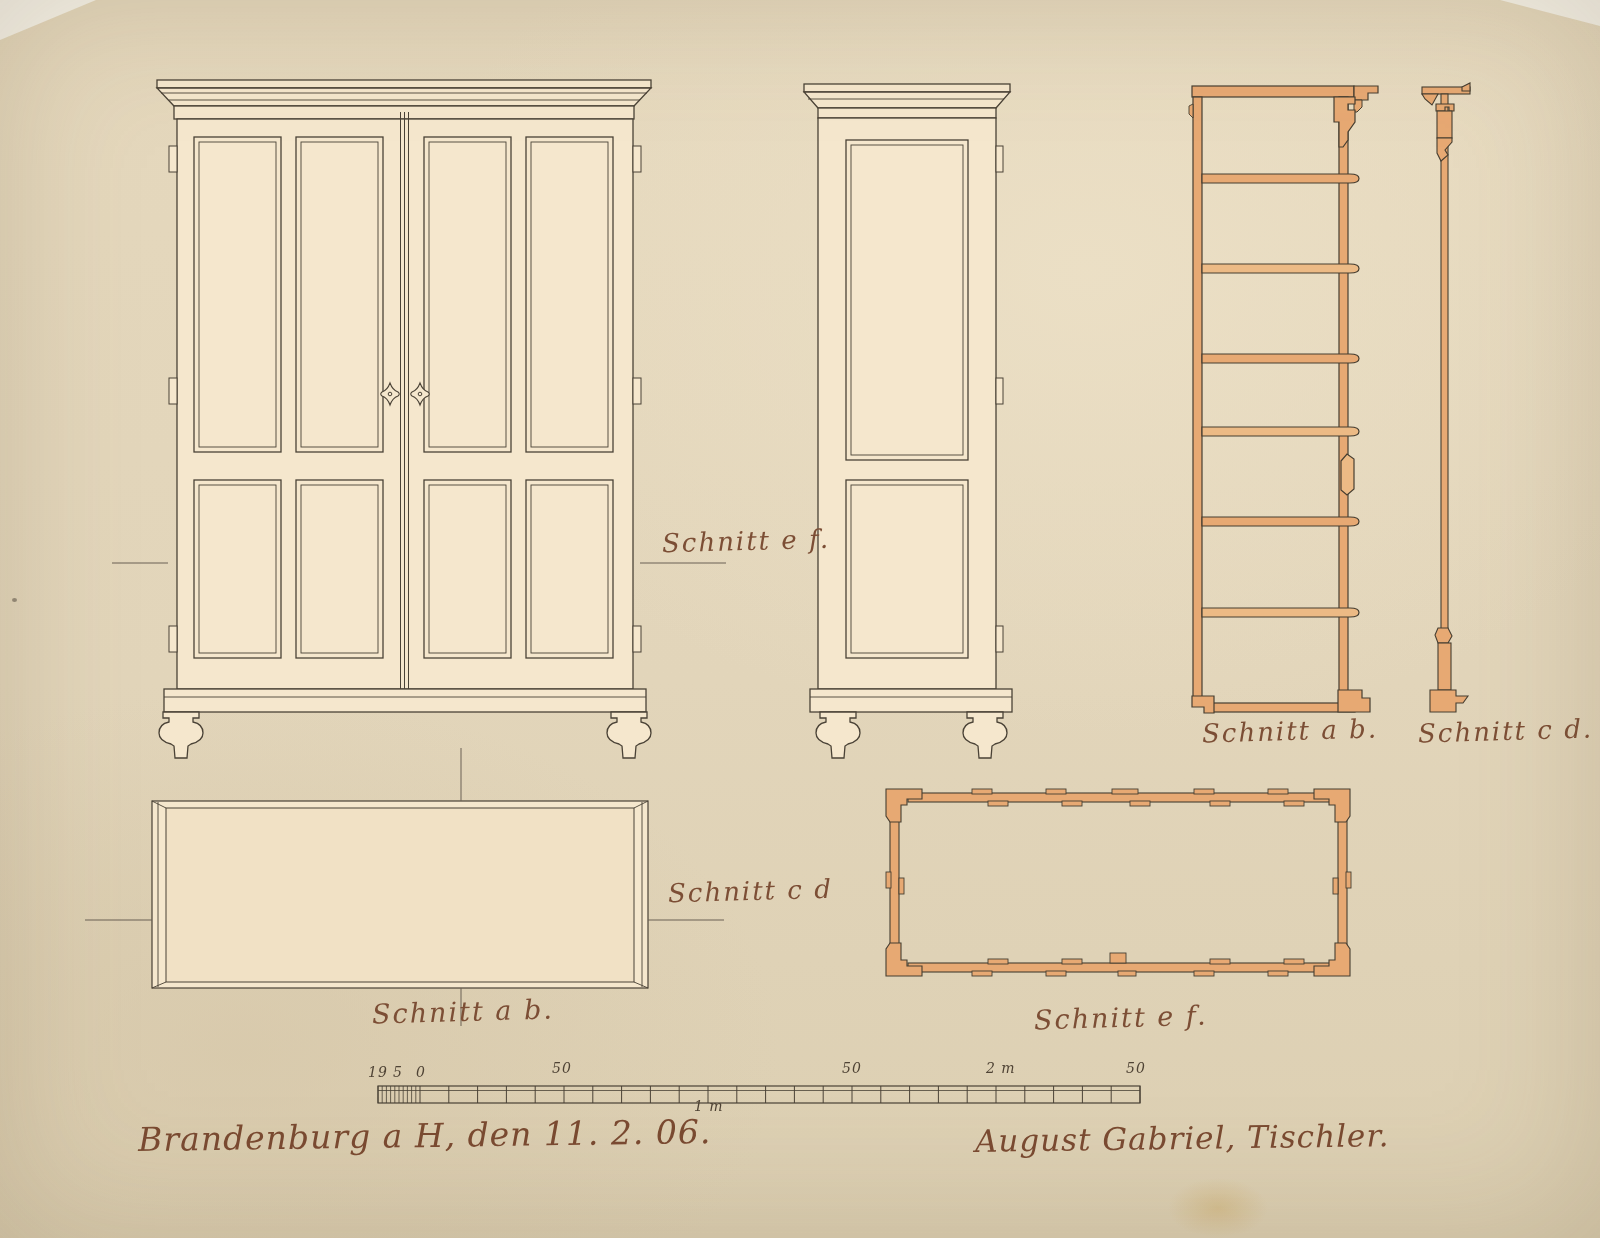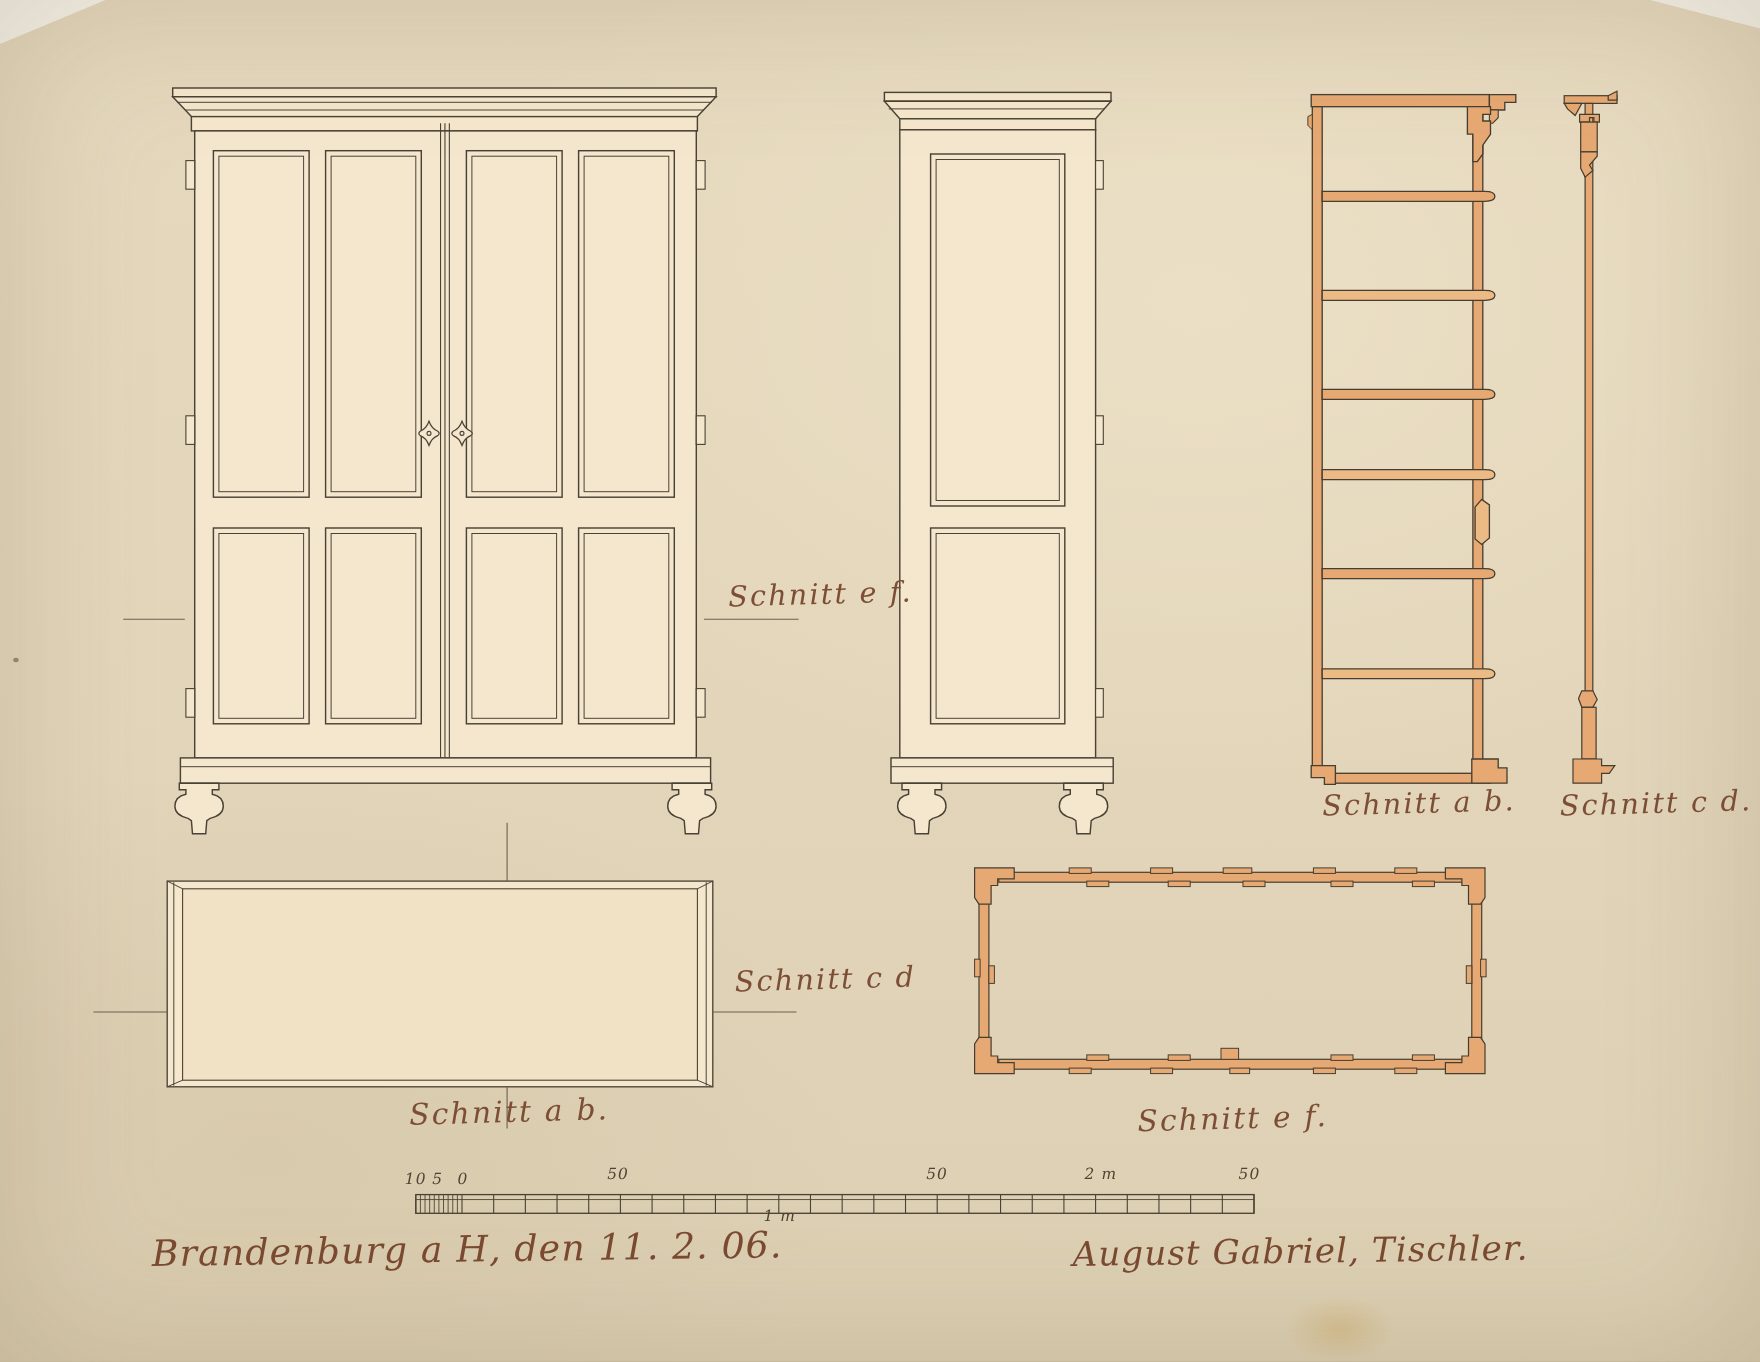--- a/index.html
+++ b/index.html
@@ -244,21 +244,21 @@
     </g>
   </svg>
 
   <div class="lbl" style="left:662px;top:526px;">Schnitt e f.</div>
   <div class="lbl" style="left:668px;top:876px;">Schnitt c d</div>
   <div class="lbl big" style="left:372px;top:996px;">Schnitt a b.</div>
   <div class="lbl" style="left:1202px;top:716px;">Schnitt a b.</div>
   <div class="lbl" style="left:1418px;top:716px;">Schnitt c d.</div>
   <div class="lbl big" style="left:1034px;top:1002px;">Schnitt e f.</div>
 
-  <div class="scale-num" style="left:368px;top:1064px;">10</div>
+  <div class="scale-num" style="left:368px;top:1064px;">19</div>
   <div class="scale-num" style="left:393px;top:1064px;">5</div>
   <div class="scale-num" style="left:416px;top:1064px;">0</div>
   <div class="scale-num" style="left:552px;top:1060px;">50</div>
   <div class="scale-num" style="left:694px;top:1060px;margin-top:38px;">1 m</div>
   <div class="scale-num" style="left:842px;top:1060px;">50</div>
   <div class="scale-num" style="left:986px;top:1060px;">2 m</div>
   <div class="scale-num" style="left:1126px;top:1060px;">50</div>
 
   <div class="sig" style="left:138px;top:1116px;">Brandenburg a H, den 11. 2. 06.</div>
   <div class="sig" style="left:975px;top:1120px;font-size:31px;">August Gabriel, Tischler.</div>

